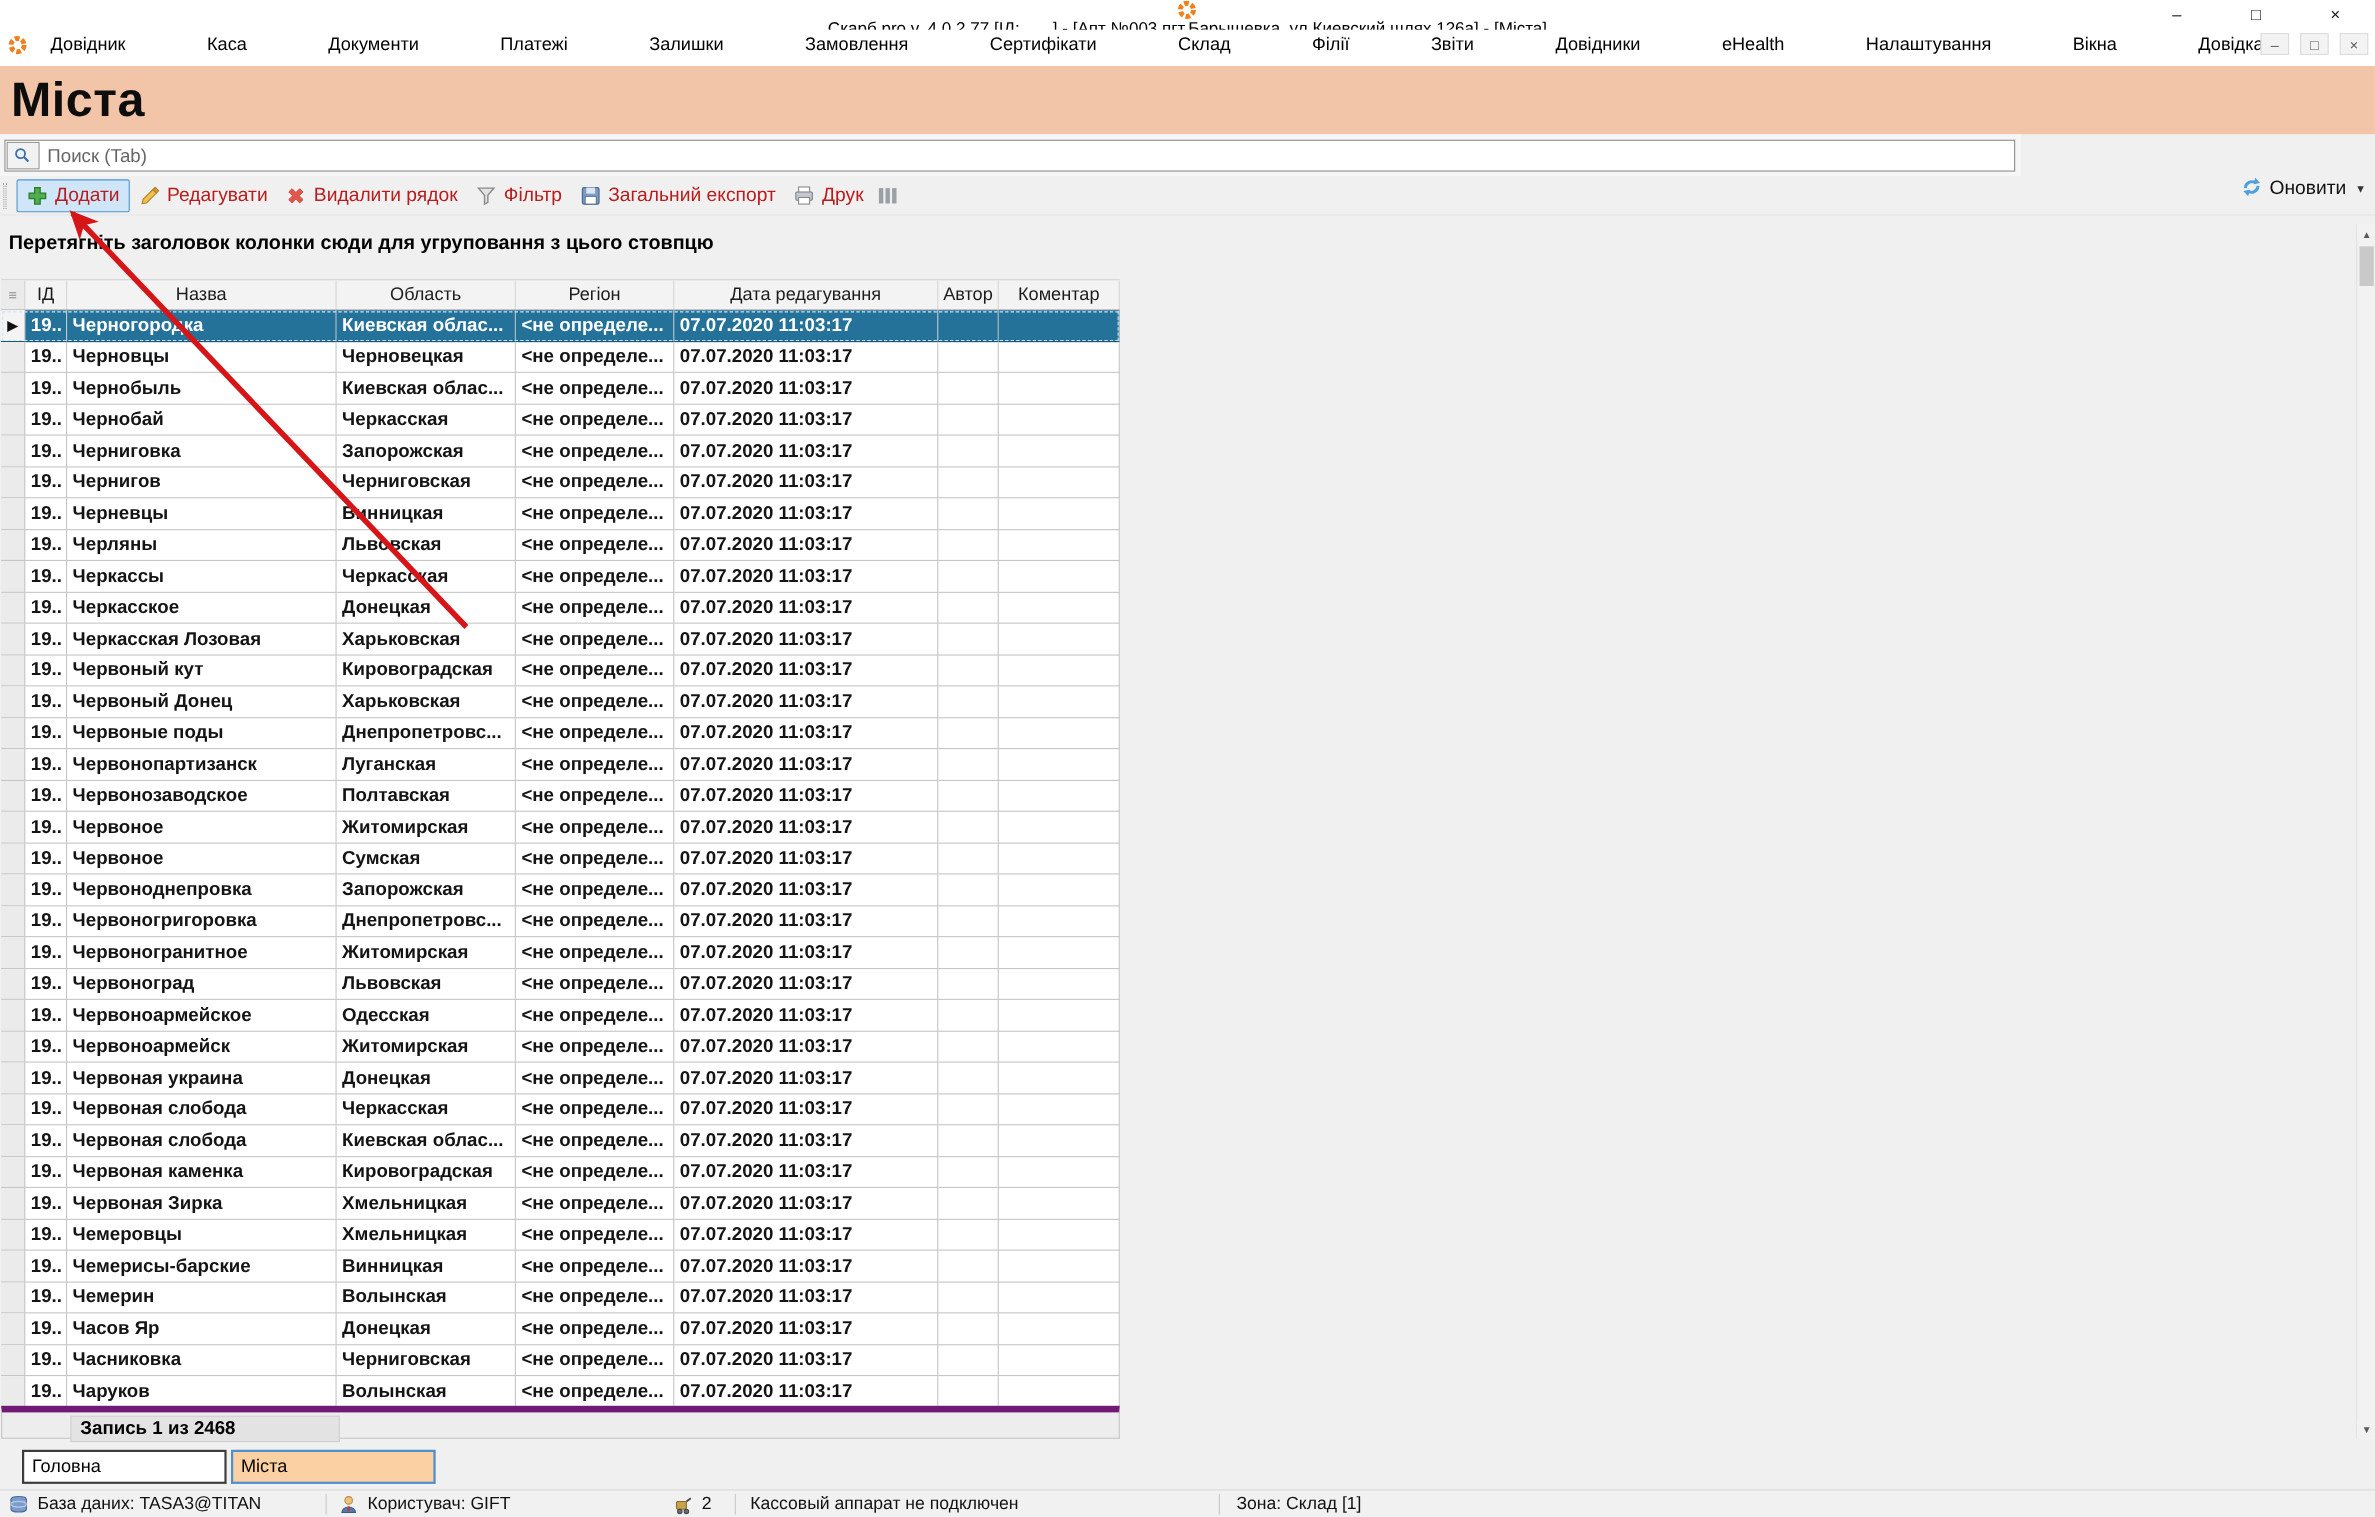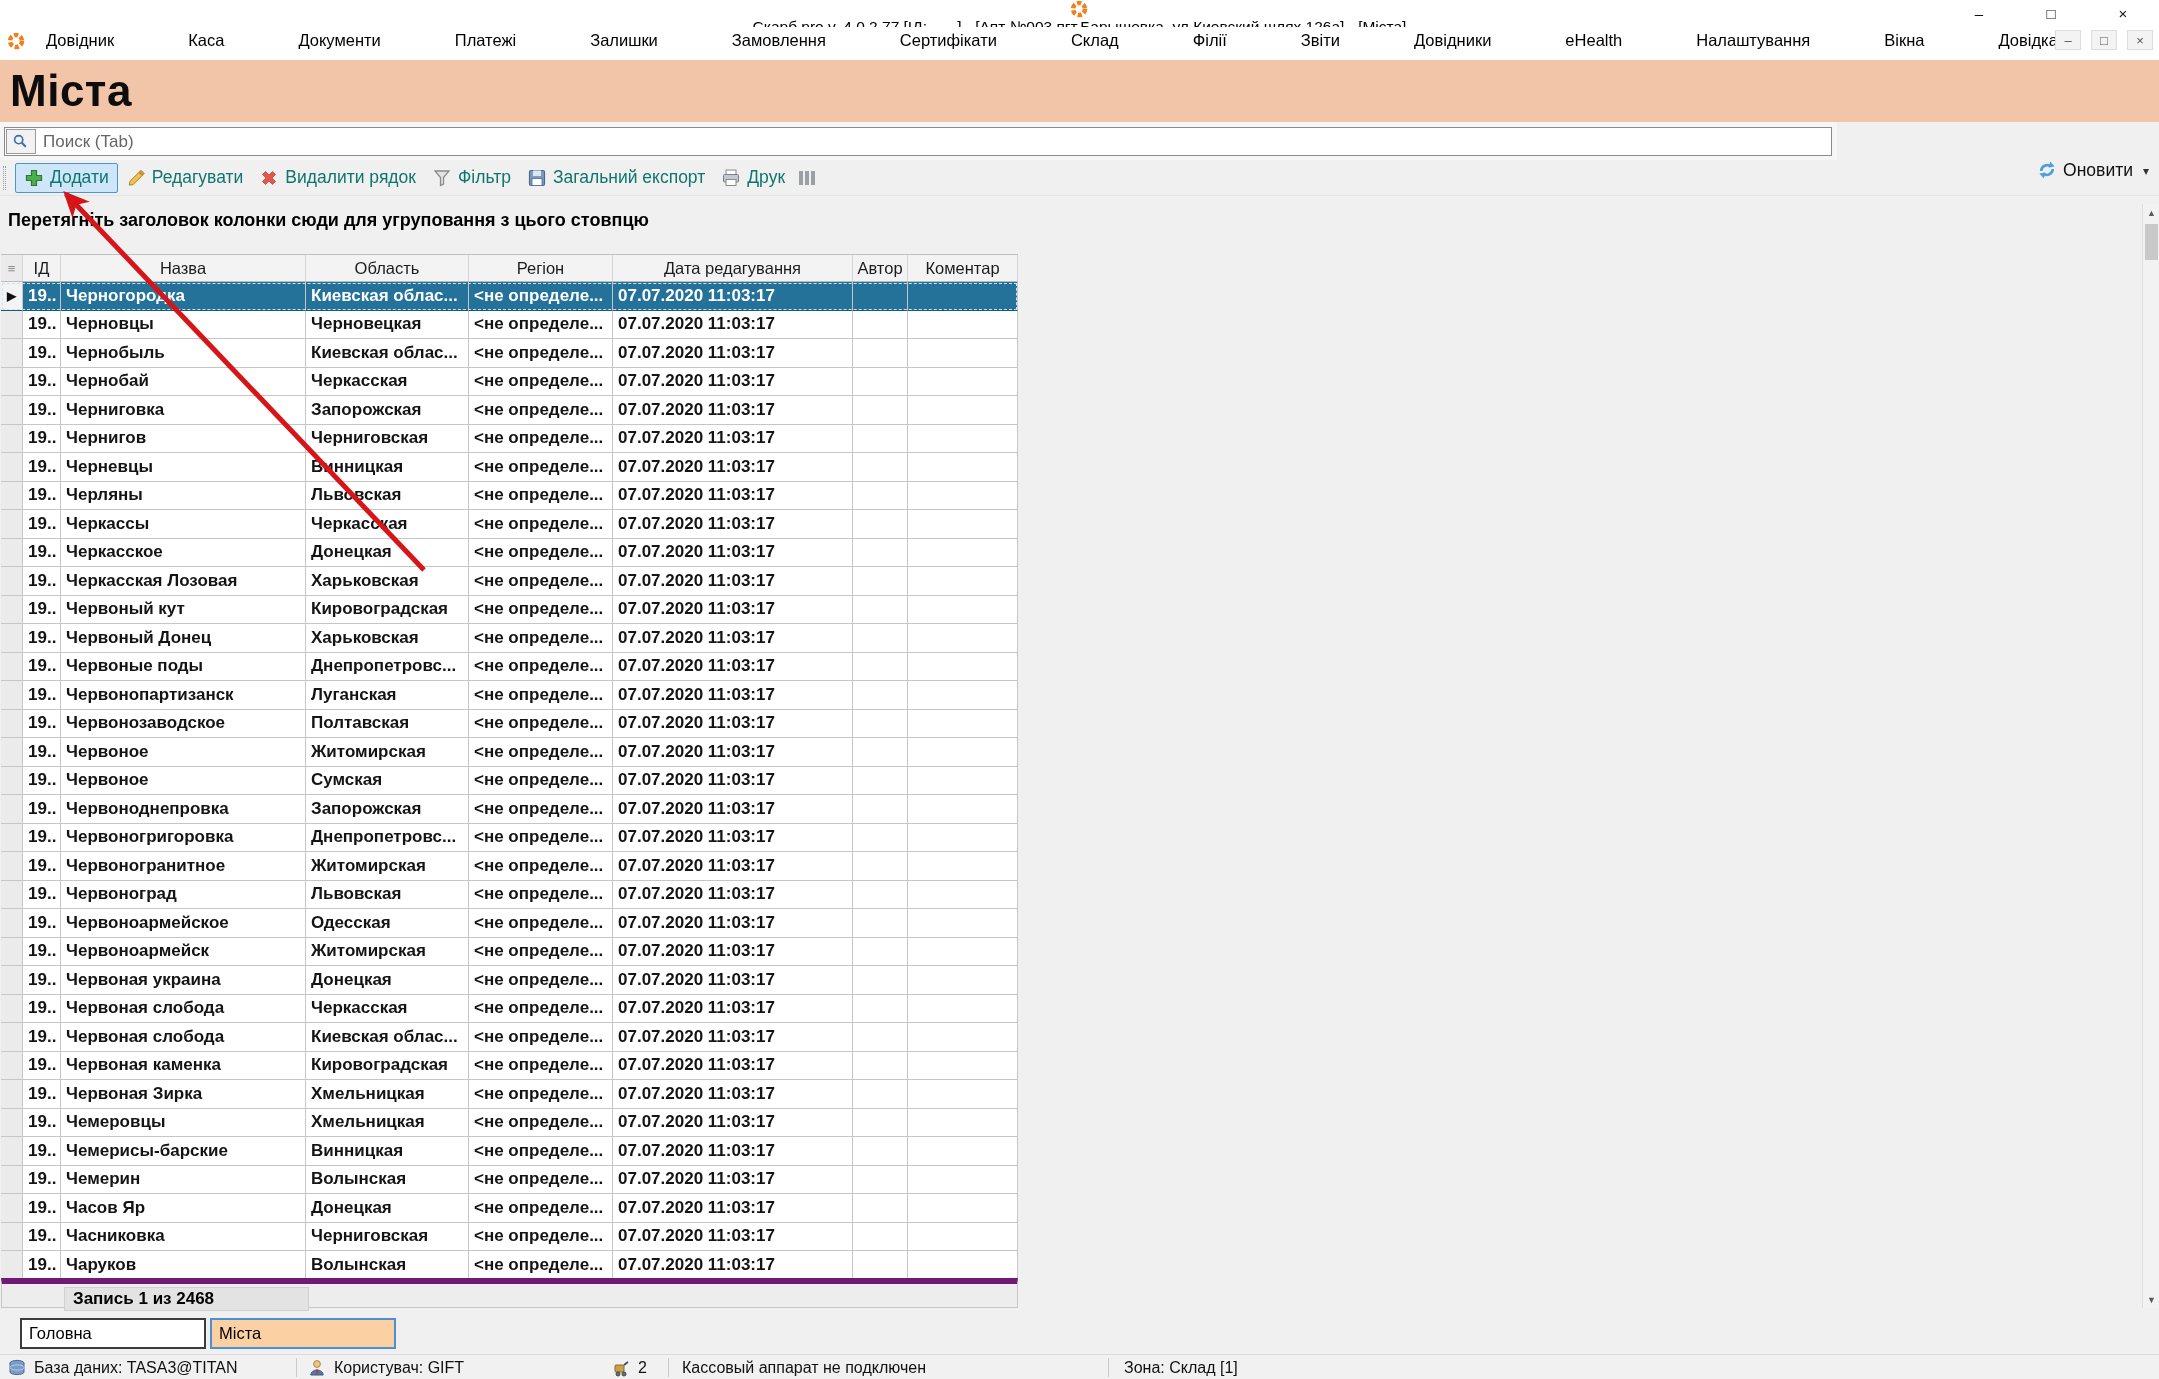--- a/index.html
+++ b/index.html
@@ -26,21 +26,21 @@
   .band{position:absolute;left:0;top:60px;width:2159px;height:62px;background:var(--accent-band);display:flex;align-items:center;}
   .bandtitle{font-size:44px;font-weight:bold;color:#0d0d0d;margin-left:10px;letter-spacing:0.5px;}
 
   .searchrow{position:absolute;left:0;top:122px;width:1837px;height:38px;background:#f6f6f6;}
   .searchbox{position:absolute;left:4px;right:5px;top:5px;height:29px;background:#fff;border:1px solid #8b8b8b;display:flex;align-items:center;}
   .siconbox{width:30px;height:25px;margin-left:1px;border:1px solid #9a9a9a;background:#f2f2f2;display:flex;align-items:center;justify-content:center;flex:0 0 auto;}
   .ph{color:#666;font-size:17px;margin-left:7px;}
 
   .toolbar{position:absolute;left:0;top:160px;width:2159px;height:36px;background:var(--chrome);border-bottom:1px solid #e3e3e3;display:flex;align-items:center;}
   .grip{width:3px;height:24px;border-left:1px dotted #9d9d9d;border-right:1px dotted #9d9d9d;margin:0 5px 0 3px;flex:0 0 auto;}
-  .tbtn{display:flex;align-items:center;gap:6px;font-size:17.5px;color:#0f766e;padding:0 8px;height:30px;white-space:nowrap;}
+  .tbtn{display:flex;align-items:center;gap:6px;font-size:17.5px;color:#b91c1c;padding:0 8px;height:30px;white-space:nowrap;}
   .tbtn.add{background:var(--add-highlight);border:1px solid #4f96d1;border-radius:2px;margin-left:4px;}
   .ticon{display:inline-flex;width:20px;height:20px;flex:0 0 auto;}
   .colsicon{display:inline-flex;gap:2px;margin-left:6px;}
   .colsicon i{width:4px;height:14px;background:#9aa0a6;display:block;}
   .refreshwrap{position:absolute;right:10px;top:0;height:36px;display:flex;gap:6px;font-size:17.5px;}
   .caret{font-size:12px;color:#333;margin-left:4px;position:relative;top:4px;}
 
   .grouprow{position:absolute;left:0;top:196px;width:2159px;height:58px;background:var(--chrome);}
   .grouphint{font-size:18px;font-weight:bold;padding:14px 0 0 8px;display:block;color:#000;}
 

